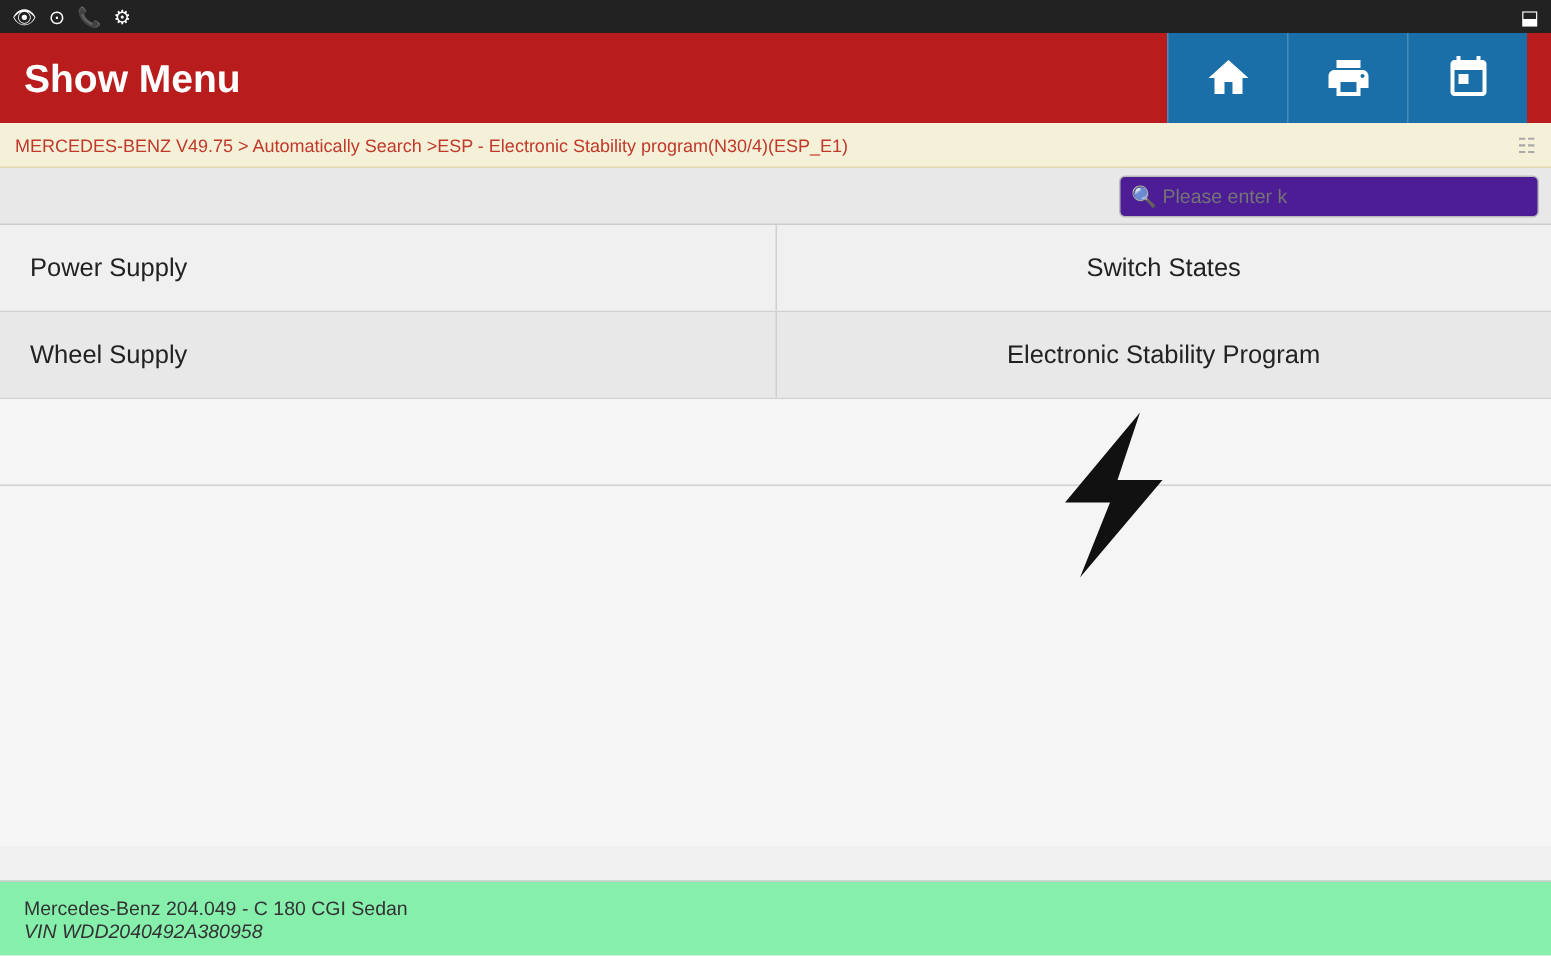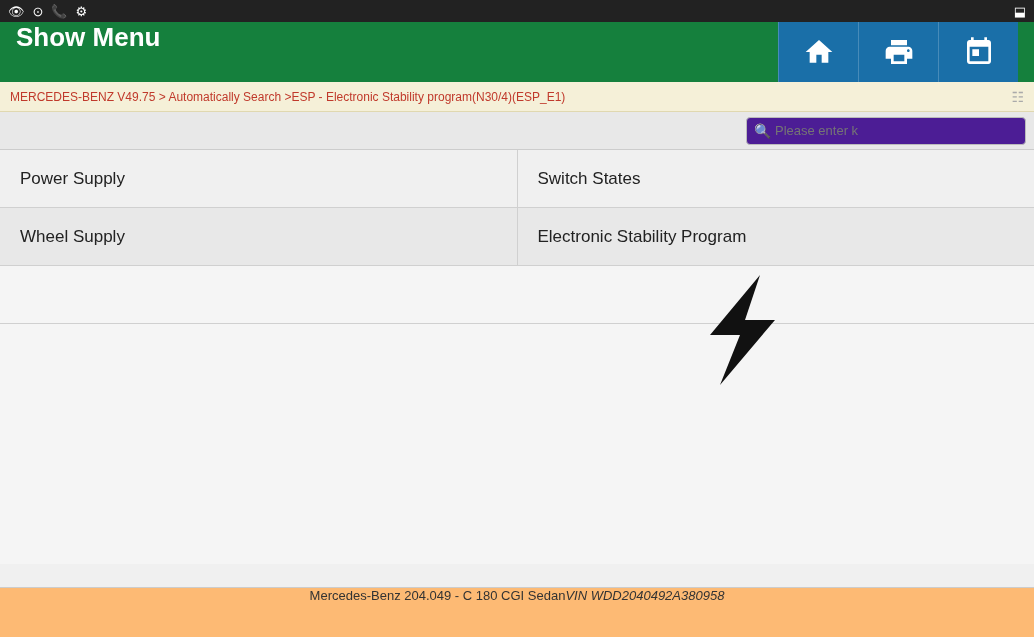--- a/index.html
+++ b/index.html
@@ -31,23 +31,23 @@
       align-items: center;
     }
     .status-icon {
       color: #fff;
       font-size: 13px;
     }
 
     
     .header {
       height: 60px;
-      background: #15803d;
-      display: flex;
-      align-items: flex-start;
+      background: #b91c1c;
+      display: flex;
+      align-items: center;
       justify-content: space-between;
       padding: 0 16px;
     }
     .header-title {
       color: #fff;
       font-size: 26px;
       font-weight: bold;
     }
     .header-buttons {
       display: flex;
@@ -141,20 +141,21 @@
       flex: 1;
       display: flex;
       align-items: center;
       padding: 0 20px;
       font-size: 17px;
       color: #222;
       border-right: 1px solid #d0d0d0;
     }
     .table-cell:last-child {
       border-right: none;
+      justify-content: center;
     }
     .table-row:nth-child(odd) .table-cell {
       background: #f0f0f0;
     }
     .table-row:nth-child(even) .table-cell {
       background: #e8e8e8;
     }
 
     
     .arrow-container {
@@ -164,24 +165,24 @@
       pointer-events: none;
     }
 
     
     .footer {
       position: absolute;
       bottom: 0;
       left: 0;
       right: 0;
       height: 50px;
-      background: #fdba74;
+      background: #86efac;
       border-top: 1px solid #ccc;
       display: flex;
-      flex-direction: row;
+      flex-direction: column;
       justify-content: center;
       padding: 0 16px;
     }
     .footer-line1 {
       font-size: 13px;
       color: #333;
     }
     .footer-line2 {
       font-size: 13px;
       color: #333;

